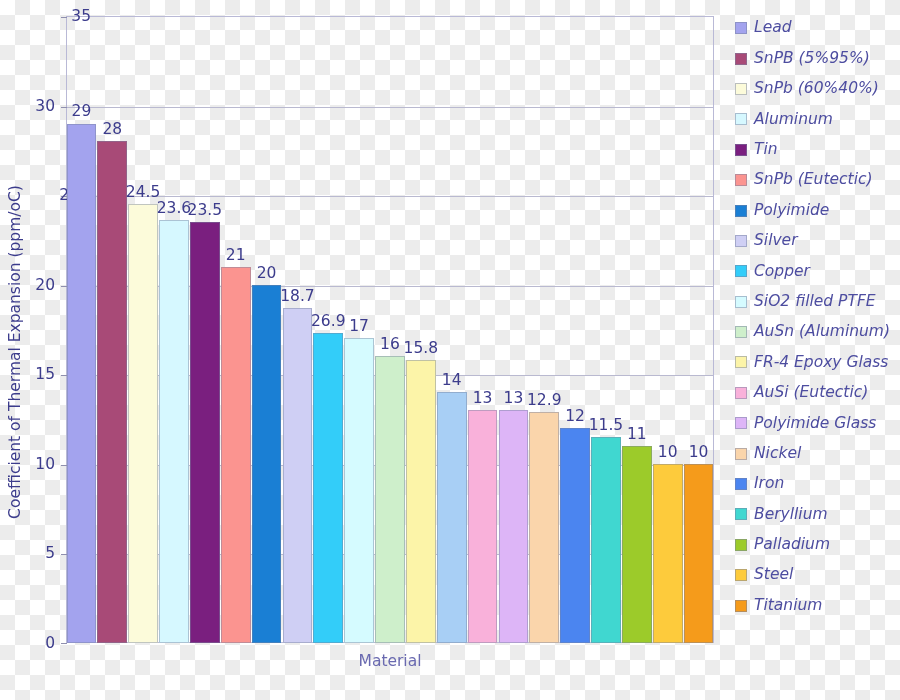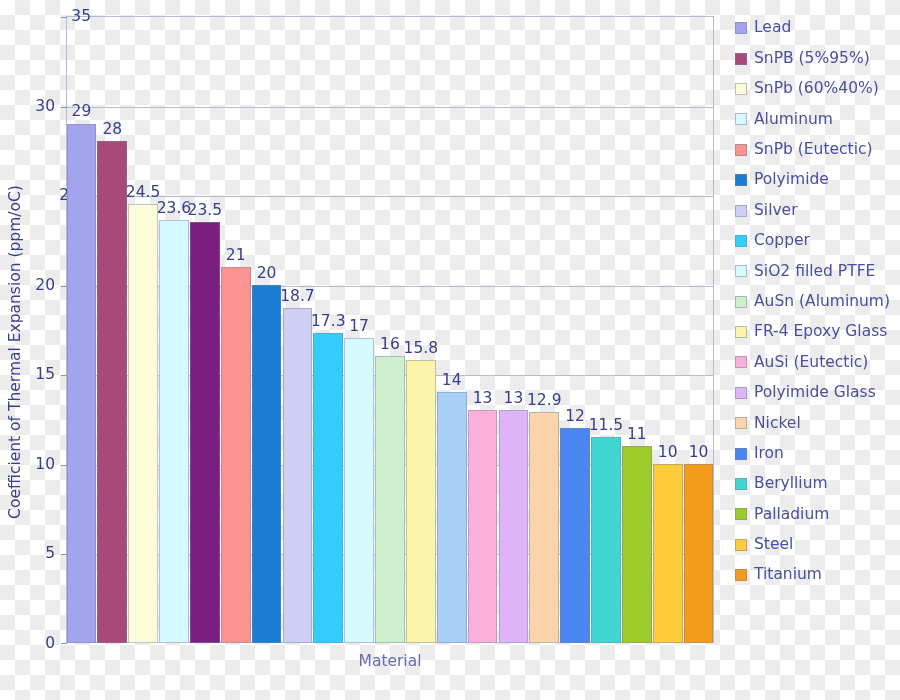--- a/index.html
+++ b/index.html
@@ -123,20 +123,21 @@
   .legend {
     position: absolute;
     left: 735px;
     top: 13px;
     width: 165px;
   }
   .legend-item {
     display: flex;
     align-items: center;
     height: 30.4px;
+    font-style: italic;
   }
   .legend-swatch {
     width: 12px;
     height: 12px;
     box-sizing: border-box;
     border: 1px solid rgba(120,130,160,0.5);
     flex: 0 0 auto;
   }
   .legend-label {
     margin-left: 7px;
@@ -189,21 +190,21 @@
       <div class="bar-value" style="left: 81.0714px; width: 53.8571px; top: 185.223px;">23.6</div>
       <div class="bar" title="Tin: 23.5" style="left: 123.929px; width: 29.8571px; height: 420.986px; background: rgb(122, 31, 127);"></div>
       <div class="bar-value" style="left: 111.929px; width: 53.8571px; top: 187.014px;">23.5</div>
       <div class="bar" title="SnPb (Eutectic): 21" style="left: 154.786px; width: 29.8571px; height: 376.2px; background: rgb(251, 148, 144);"></div>
       <div class="bar-value" style="left: 142.786px; width: 53.8571px; top: 231.8px;">21</div>
       <div class="bar" title="Polyimide: 20" style="left: 185.643px; width: 29.8571px; height: 358.286px; background: rgb(26, 127, 212);"></div>
       <div class="bar-value" style="left: 173.643px; width: 53.8571px; top: 249.714px;">20</div>
       <div class="bar" title="Silver: 18.7" style="left: 216.5px; width: 29.8571px; height: 334.997px; background: rgb(207, 207, 244);"></div>
       <div class="bar-value" style="left: 204.5px; width: 53.8571px; top: 273.003px;">18.7</div>
       <div class="bar" title="Copper: 17.3" style="left: 247.357px; width: 29.8571px; height: 309.917px; background: rgb(51, 205, 249);"></div>
-      <div class="bar-value" style="left: 235.357px; width: 53.8571px; top: 298.083px;">17.3</div>
+      <div class="bar-value" style="left: 235.357px; width: 53.8571px; top: 298.083px;">26.9</div>
       <div class="bar" title="SiO2 filled PTFE: 17" style="left: 278.214px; width: 29.8571px; height: 304.543px; background: rgb(213, 251, 255);"></div>
       <div class="bar-value" style="left: 266.214px; width: 53.8571px; top: 303.457px;">17</div>
       <div class="bar" title="AuSn (Eutectic): 16" style="left: 309.071px; width: 29.8571px; height: 286.629px; background: rgb(206, 239, 203);"></div>
       <div class="bar-value" style="left: 297.071px; width: 53.8571px; top: 321.371px;">16</div>
       <div class="bar" title="FR-4 Epoxy Glass: 15.8" style="left: 339.929px; width: 29.8571px; height: 283.046px; background: rgb(252, 244, 168);"></div>
       <div class="bar-value" style="left: 327.929px; width: 53.8571px; top: 324.954px;">15.8</div>
       <div class="bar" title="Gold: 14" style="left: 370.786px; width: 29.8571px; height: 250.8px; background: rgb(168, 207, 245);"></div>
       <div class="bar-value" style="left: 358.786px; width: 53.8571px; top: 357.2px;">14</div>
       <div class="bar" title="AuSi (Eutectic): 13" style="left: 401.643px; width: 29.8571px; height: 232.886px; background: rgb(249, 177, 218);"></div>
       <div class="bar-value" style="left: 389.643px; width: 53.8571px; top: 375.114px;">13</div>
@@ -236,20 +237,24 @@
       </div>
       <div class="legend-item">
         <span class="legend-swatch" style="background: rgb(252, 251, 218);"></span>
         <span class="legend-label">SnPb (60%40%)</span>
       </div>
       <div class="legend-item">
         <span class="legend-swatch" style="background: rgb(214, 248, 255);"></span>
         <span class="legend-label">Aluminum</span>
       </div>
       <div class="legend-item">
+        <span class="legend-swatch" style="background: rgb(122, 31, 127);"></span>
+        <span class="legend-label">Tin</span>
+      </div>
+      <div class="legend-item">
         <span class="legend-swatch" style="background: rgb(251, 148, 144);"></span>
         <span class="legend-label">SnPb (Eutectic)</span>
       </div>
       <div class="legend-item">
         <span class="legend-swatch" style="background: rgb(26, 127, 212);"></span>
         <span class="legend-label">Polyimide</span>
       </div>
       <div class="legend-item">
         <span class="legend-swatch" style="background: rgb(207, 207, 244);"></span>
         <span class="legend-label">Silver</span>

